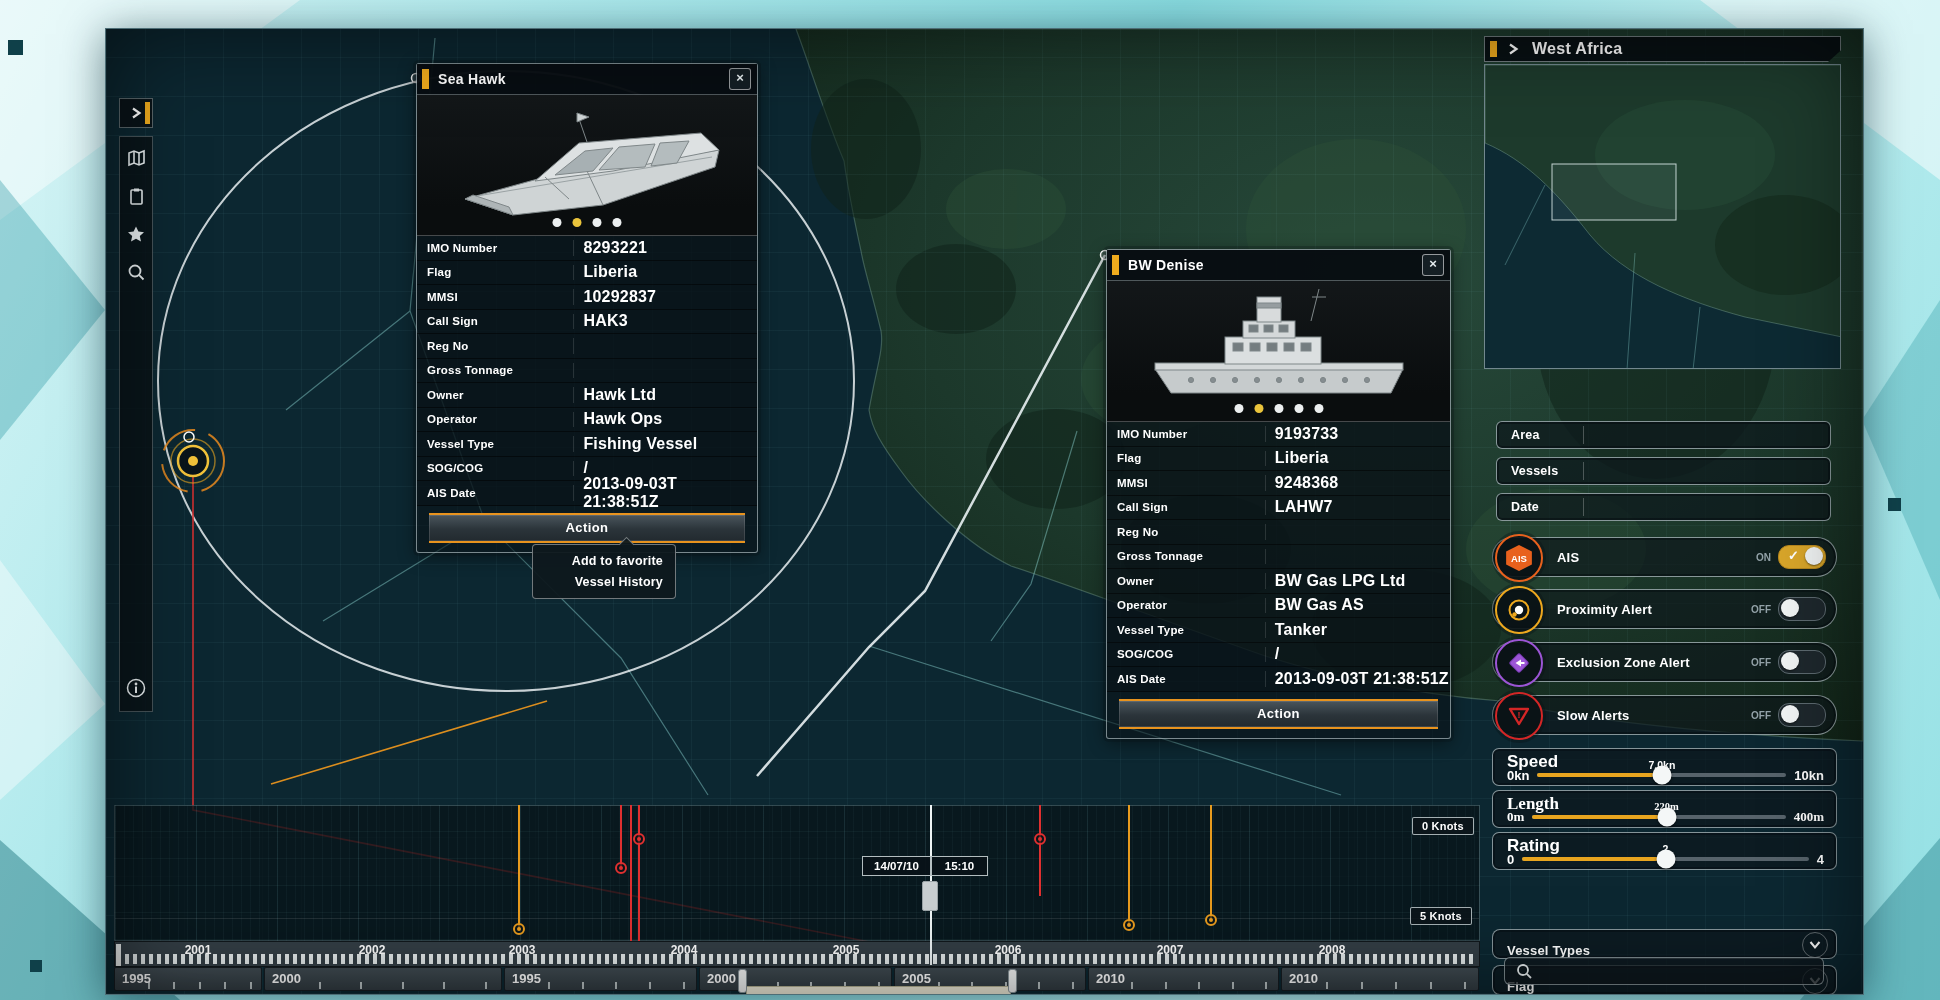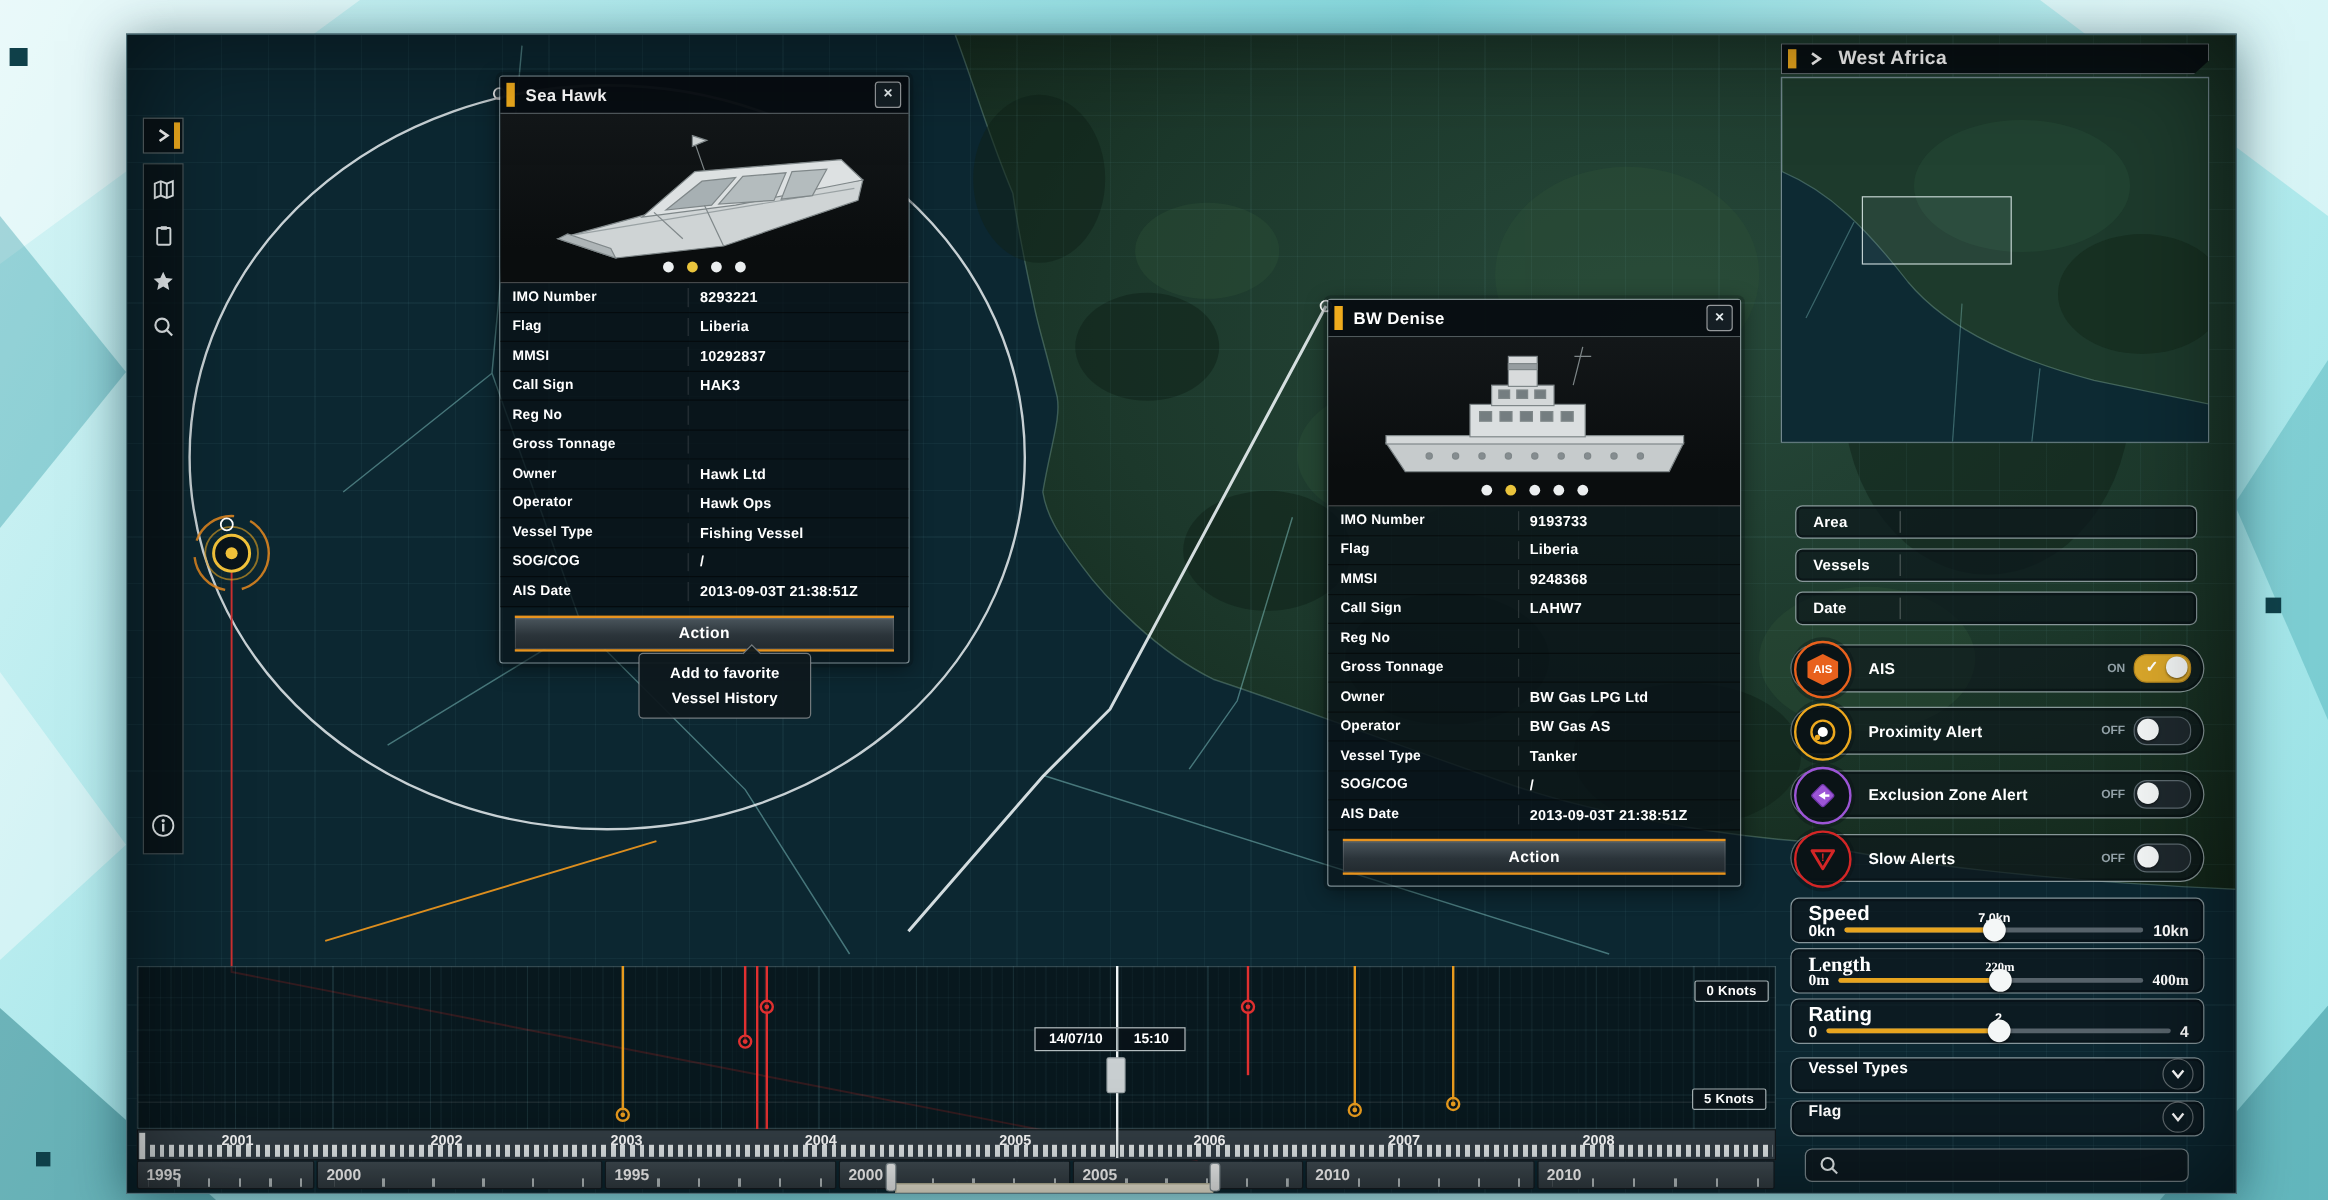--- a/index.html
+++ b/index.html
@@ -33,27 +33,27 @@
   .p-close{margin-left:auto;margin-right:6px;width:20px;height:20px;border:1px solid rgba(255,255,255,.55);border-radius:3px;
     color:#e7eef0;font-size:13px;font-weight:bold;text-align:center;line-height:18px;background:rgba(30,42,48,.6);}
   .p-img{height:140px;position:relative;background:linear-gradient(#131719 0%,#0a0d0e 80%);
     border-bottom:1px solid rgba(255,255,255,.22);overflow:hidden;}
   .dots{position:absolute;bottom:8px;left:50%;transform:translateX(-50%);display:flex;gap:11px;}
   .dot{width:9px;height:9px;border-radius:50%;background:#eceff0;}
   .dot.active{background:#eac43c;}
   .vrow{display:flex;height:23.5px;align-items:center;background:rgba(9,18,23,.55);border-bottom:1px solid rgba(0,0,0,.5);position:relative;}
   .vrow::after{content:"";position:absolute;left:46%;top:4px;bottom:4px;width:1px;background:rgba(255,255,255,.13);}
   .vlabel{width:46%;padding-left:10px;color:#fff;font-weight:bold;font-size:11.5px;box-sizing:border-box;letter-spacing:.2px;}
-  .vvalue{padding-left:10px;color:#fff;font-weight:bold;font-size:12px;letter-spacing:.2px;}
+  .vvalue{padding-left:10px;color:#fff;font-weight:bold;font-size:16px;letter-spacing:.2px;}
   .action-wrap{padding:7px 12px 9px;}
   .action-btn{position:relative;height:26px;background:linear-gradient(#4a555c,#2b343a 55%,#222a2f);
     border-top:2px solid #e8931e;border-bottom:2px solid #e8931e;color:#fff;font-weight:bold;font-size:13px;
     text-align:center;line-height:26px;letter-spacing:.4px;box-shadow:inset 0 0 0 1px rgba(255,255,255,.12);}
   .ctx{left:426px;top:515px;width:118px;background:rgba(14,24,29,.95);border:1px solid rgba(255,255,255,.42);border-radius:4px;
-    padding:9px 12px;display:flex;flex-direction:column;gap:7px;align-items:center;z-index:7;}
+    padding:9px 12px;display:flex;flex-direction:column;gap:7px;align-items:flex-end;z-index:7;}
   .ctx::before{content:"";position:absolute;top:-6px;left:62%;width:10px;height:10px;background:rgba(14,24,29,.95);
     border-left:1px solid rgba(255,255,255,.42);border-top:1px solid rgba(255,255,255,.42);transform:rotate(45deg);}
   .ctx-item{color:#fff;font-weight:bold;font-size:12.5px;letter-spacing:.2px;}
   
   .rp-head{width:357px;height:26px;background:rgba(7,13,17,.92);border:1px solid rgba(215,230,233,.5);
     display:flex;align-items:center;z-index:5;box-sizing:border-box;
     clip-path:polygon(0 0,100% 0,100% 55%,calc(100% - 13px) 100%,0 100%);}
   .rp-head .acc{height:16px;}
   .rp-head .chevbox{margin-right:12px;display:flex;}
   .rp-title{color:#fff;font-weight:bold;font-size:16px;letter-spacing:.3px;}
@@ -85,22 +85,22 @@
     background:rgba(13,23,28,.7);box-sizing:border-box;z-index:5;box-shadow:inset 0 0 0 2px rgba(5,12,15,.45);}
   .s-label{position:absolute;left:14px;top:3px;color:#fff;font-weight:bold;font-size:17px;}
   .s-line{position:absolute;left:14px;right:12px;top:15px;height:22px;display:flex;align-items:center;gap:8px;}
   .s-min,.s-max{color:#fff;font-weight:bold;font-size:13px;flex:none;}
   .s-track{position:relative;flex:1;height:4px;background:#57636b;border-radius:2px;}
   .s-fill{position:absolute;left:0;top:0;bottom:0;background:#e8a51f;border-radius:2px;}
   .s-knob{position:absolute;top:50%;width:19px;height:19px;border-radius:50%;background:#f4f7f7;
     transform:translate(-50%,-50%);box-shadow:0 1px 3px rgba(0,0,0,.6);}
   .s-val{position:absolute;top:-14px;transform:translateX(-50%);color:#fff;font-weight:bold;font-size:10.5px;}
   .droprow{left:1386px;width:345px;height:30px;border:1px solid rgba(215,230,233,.6);border-radius:8px;
-    background:rgba(13,23,28,.7);box-sizing:border-box;display:flex;align-items:flex-start;z-index:5;
-    box-shadow:inset 0 0 0 2px rgba(5,12,15,.45);}
+    background:rgba(13,23,28,.7);box-sizing:border-box;display:flex;align-items:flex-end;z-index:5;
+    box-shadow:inset 0 0 0 2px rgba(5,12,15,.45);margin-top:48px;}
   .d-label{color:#fff;font-weight:bold;font-size:13px;padding-left:14px;letter-spacing:.2px;}
   .d-chev{margin-left:auto;margin-right:8px;width:24px;height:24px;border-radius:50%;border:1px solid rgba(255,255,255,.35);
     display:flex;align-items:center;justify-content:center;}
   .searchrow{left:1398px;top:928px;width:320px;height:28px;border:1px solid rgba(215,230,233,.55);border-radius:6px;
     background:rgba(13,23,28,.75);box-sizing:border-box;display:flex;align-items:center;padding-left:10px;z-index:5;}
   
   .tl-head{left:8px;top:747px;width:1366px;height:25px;background:rgba(7,13,17,.92);border:1px solid rgba(215,230,233,.5);
     box-sizing:border-box;display:flex;align-items:center;z-index:4;
     clip-path:polygon(0 0,100% 0,100% 55%,calc(100% - 14px) 100%,0 100%);}
   .tl-plot{left:8px;top:776px;width:1366px;height:136px;background:rgba(8,20,26,.78);border:1px solid rgba(120,150,158,.35);

